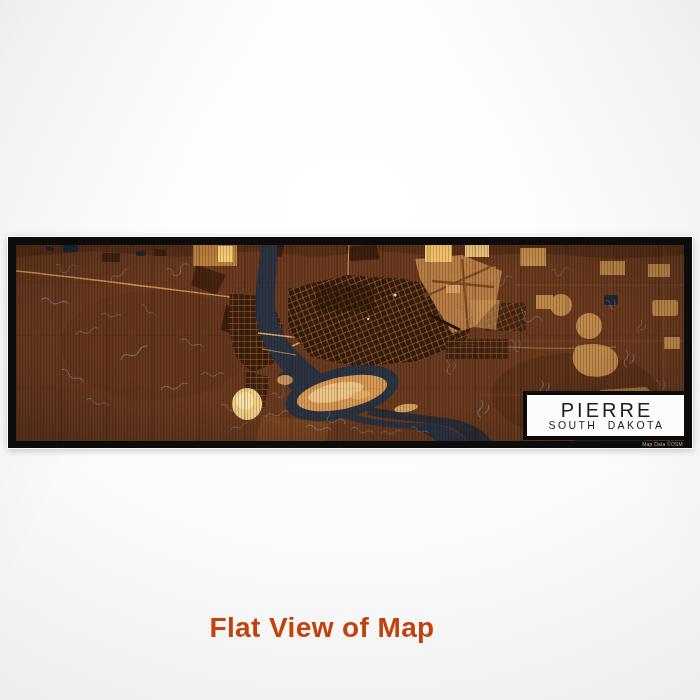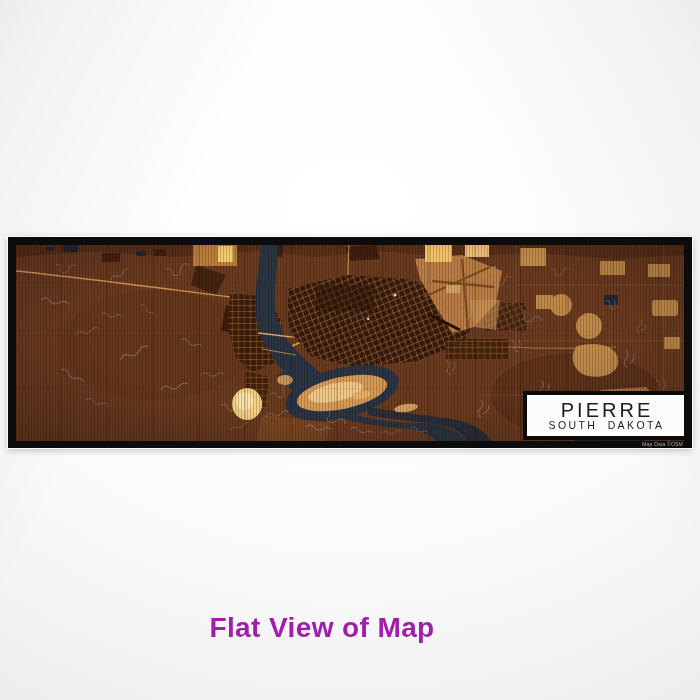--- a/index.html
+++ b/index.html
@@ -50,21 +50,21 @@
     margin-top:0; line-height:11px; padding-left:2px;
   }
   .attribution{
     position:absolute; right:9px; bottom:0; height:7px; line-height:7px;
     font-size:5px; letter-spacing:.2px; color:#b3aa9d; z-index:4;
   }
 
   
   .caption{
     position:absolute; top:612px; left:0; width:644px; text-align:center;
-    font-size:28px; font-weight:bold; color:#a21caf; letter-spacing:.4px;
+    font-size:28px; font-weight:bold; color:#c2410c; letter-spacing:.4px;
   }
 </style>
 </head>
 <body>
 
 <div class="print">
   <div class="map-area">
     <svg width="668" height="196" viewBox="0 0 668 196" aria-hidden="true">
       <defs>
         <pattern id="pg" width="6" height="6" patternUnits="userSpaceOnUse">

